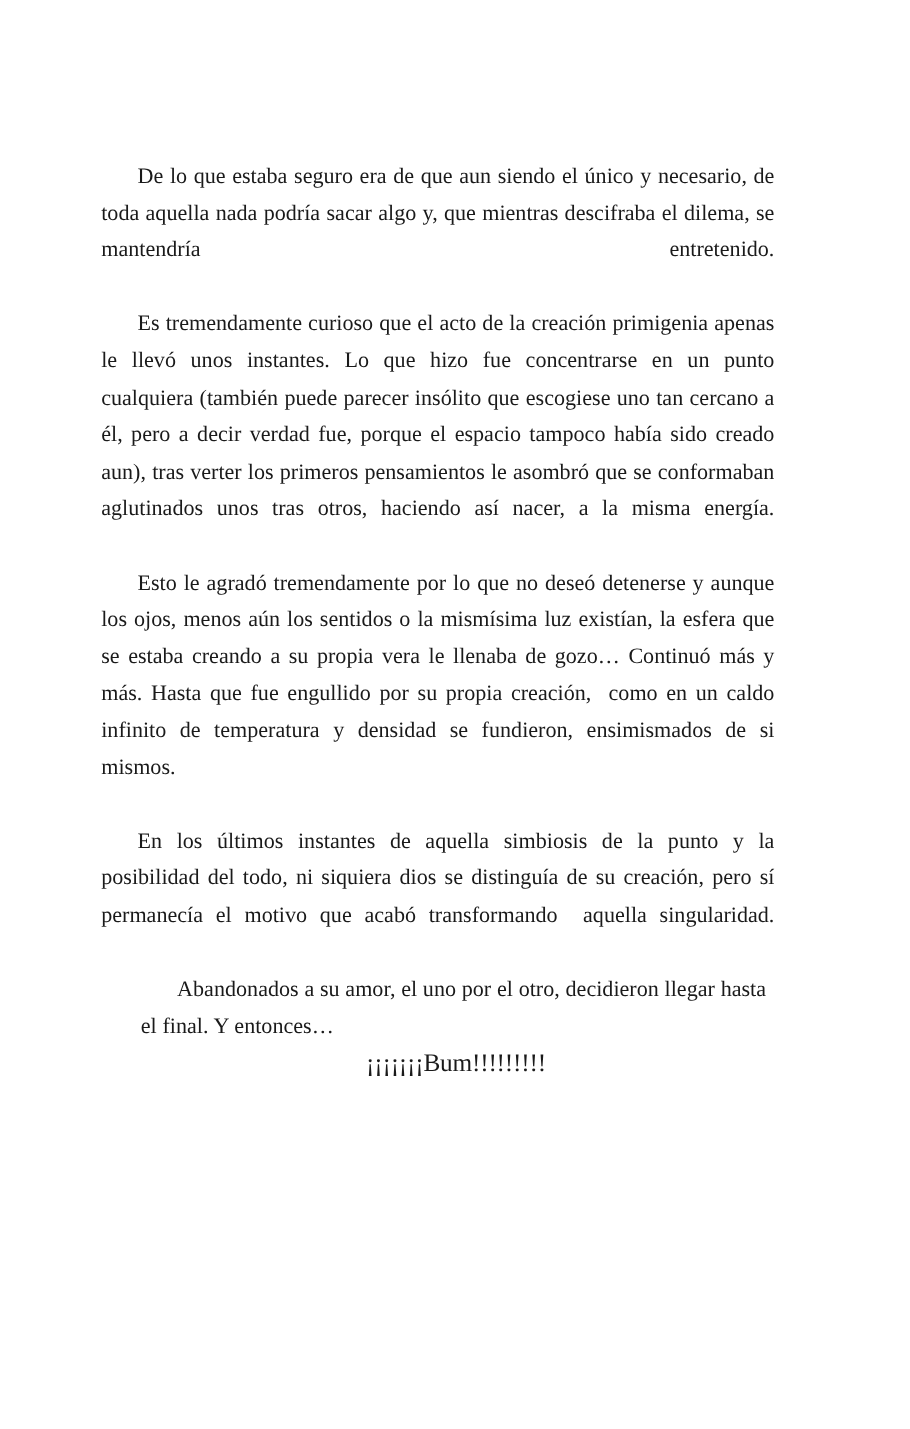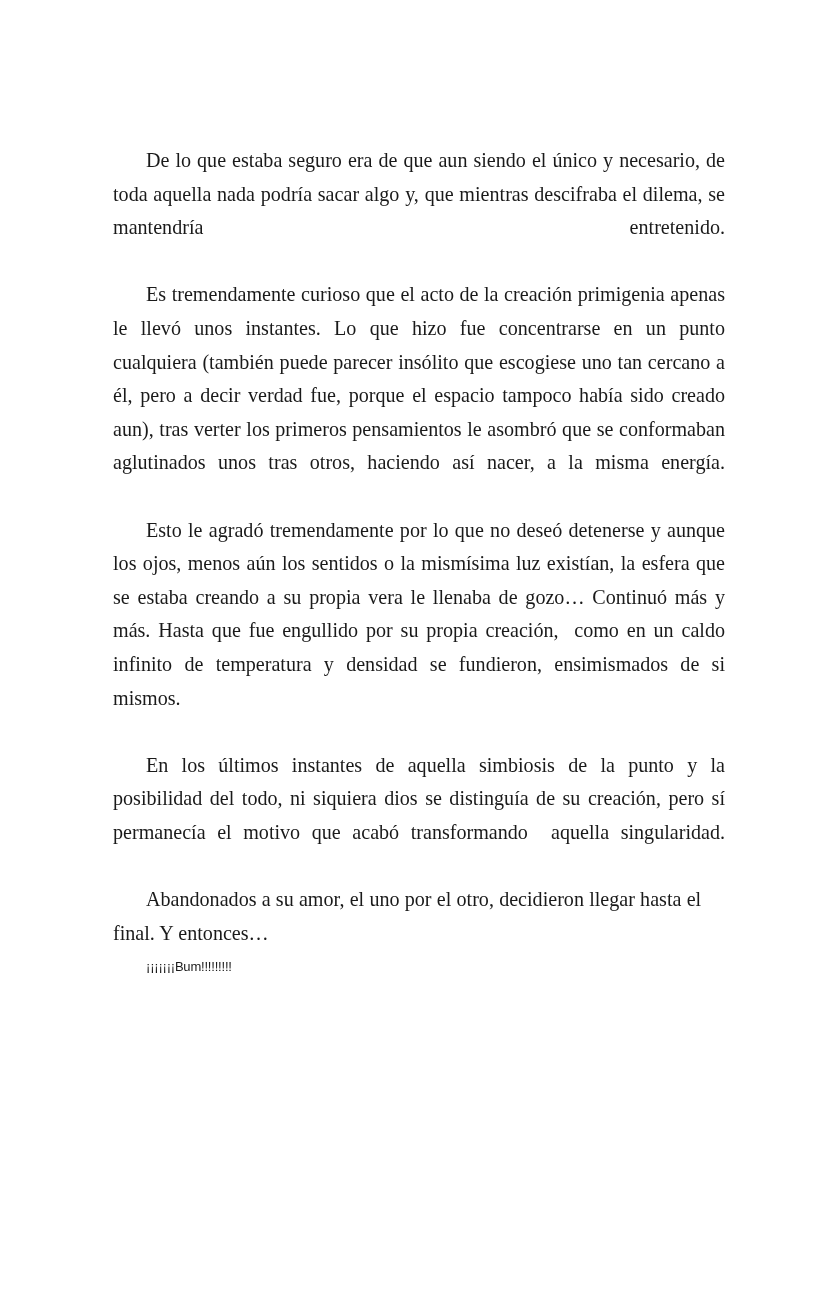--- a/index.html
+++ b/index.html
@@ -13,21 +13,21 @@
     position: relative;
     width: 827px;
     height: 1299px;
     background: #ffffff;
     margin: 0 auto;
     overflow: hidden;
   }
 
   .text-block {
     position: absolute;
-    left: 113px;
+    left: 92px;
     top: 144px;
     width: 612px;
   }
 
   .para {
     margin: 0;
     padding: 0;
     font-family: "Liberation Serif", "DejaVu Serif", serif;
     font-size: 20.1px;
     line-height: 33.6px;
@@ -43,30 +43,31 @@
 
   
   .para::after {
     content: "";
     display: inline-block;
     width: 100%;
   }
 
   .para.no-justify {
     text-align: left;
+    margin-left: 36px;
   }
   .para.no-justify::after {
     content: none;
   }
 
   .para.exclaim {
-    font-family: Liberation Sans, sans-serif;
-    font-size: 13px;
+    font-family: Liberation Serif, serif;
+    font-size: 23px;
     letter-spacing: -0.2px;
-    text-align: left;
+    text-align: center;
   }
   .para.exclaim::after {
     content: none;
   }
 </style>
 </head>
 <body>
 
 <div class="page">
   <div class="text-block">

